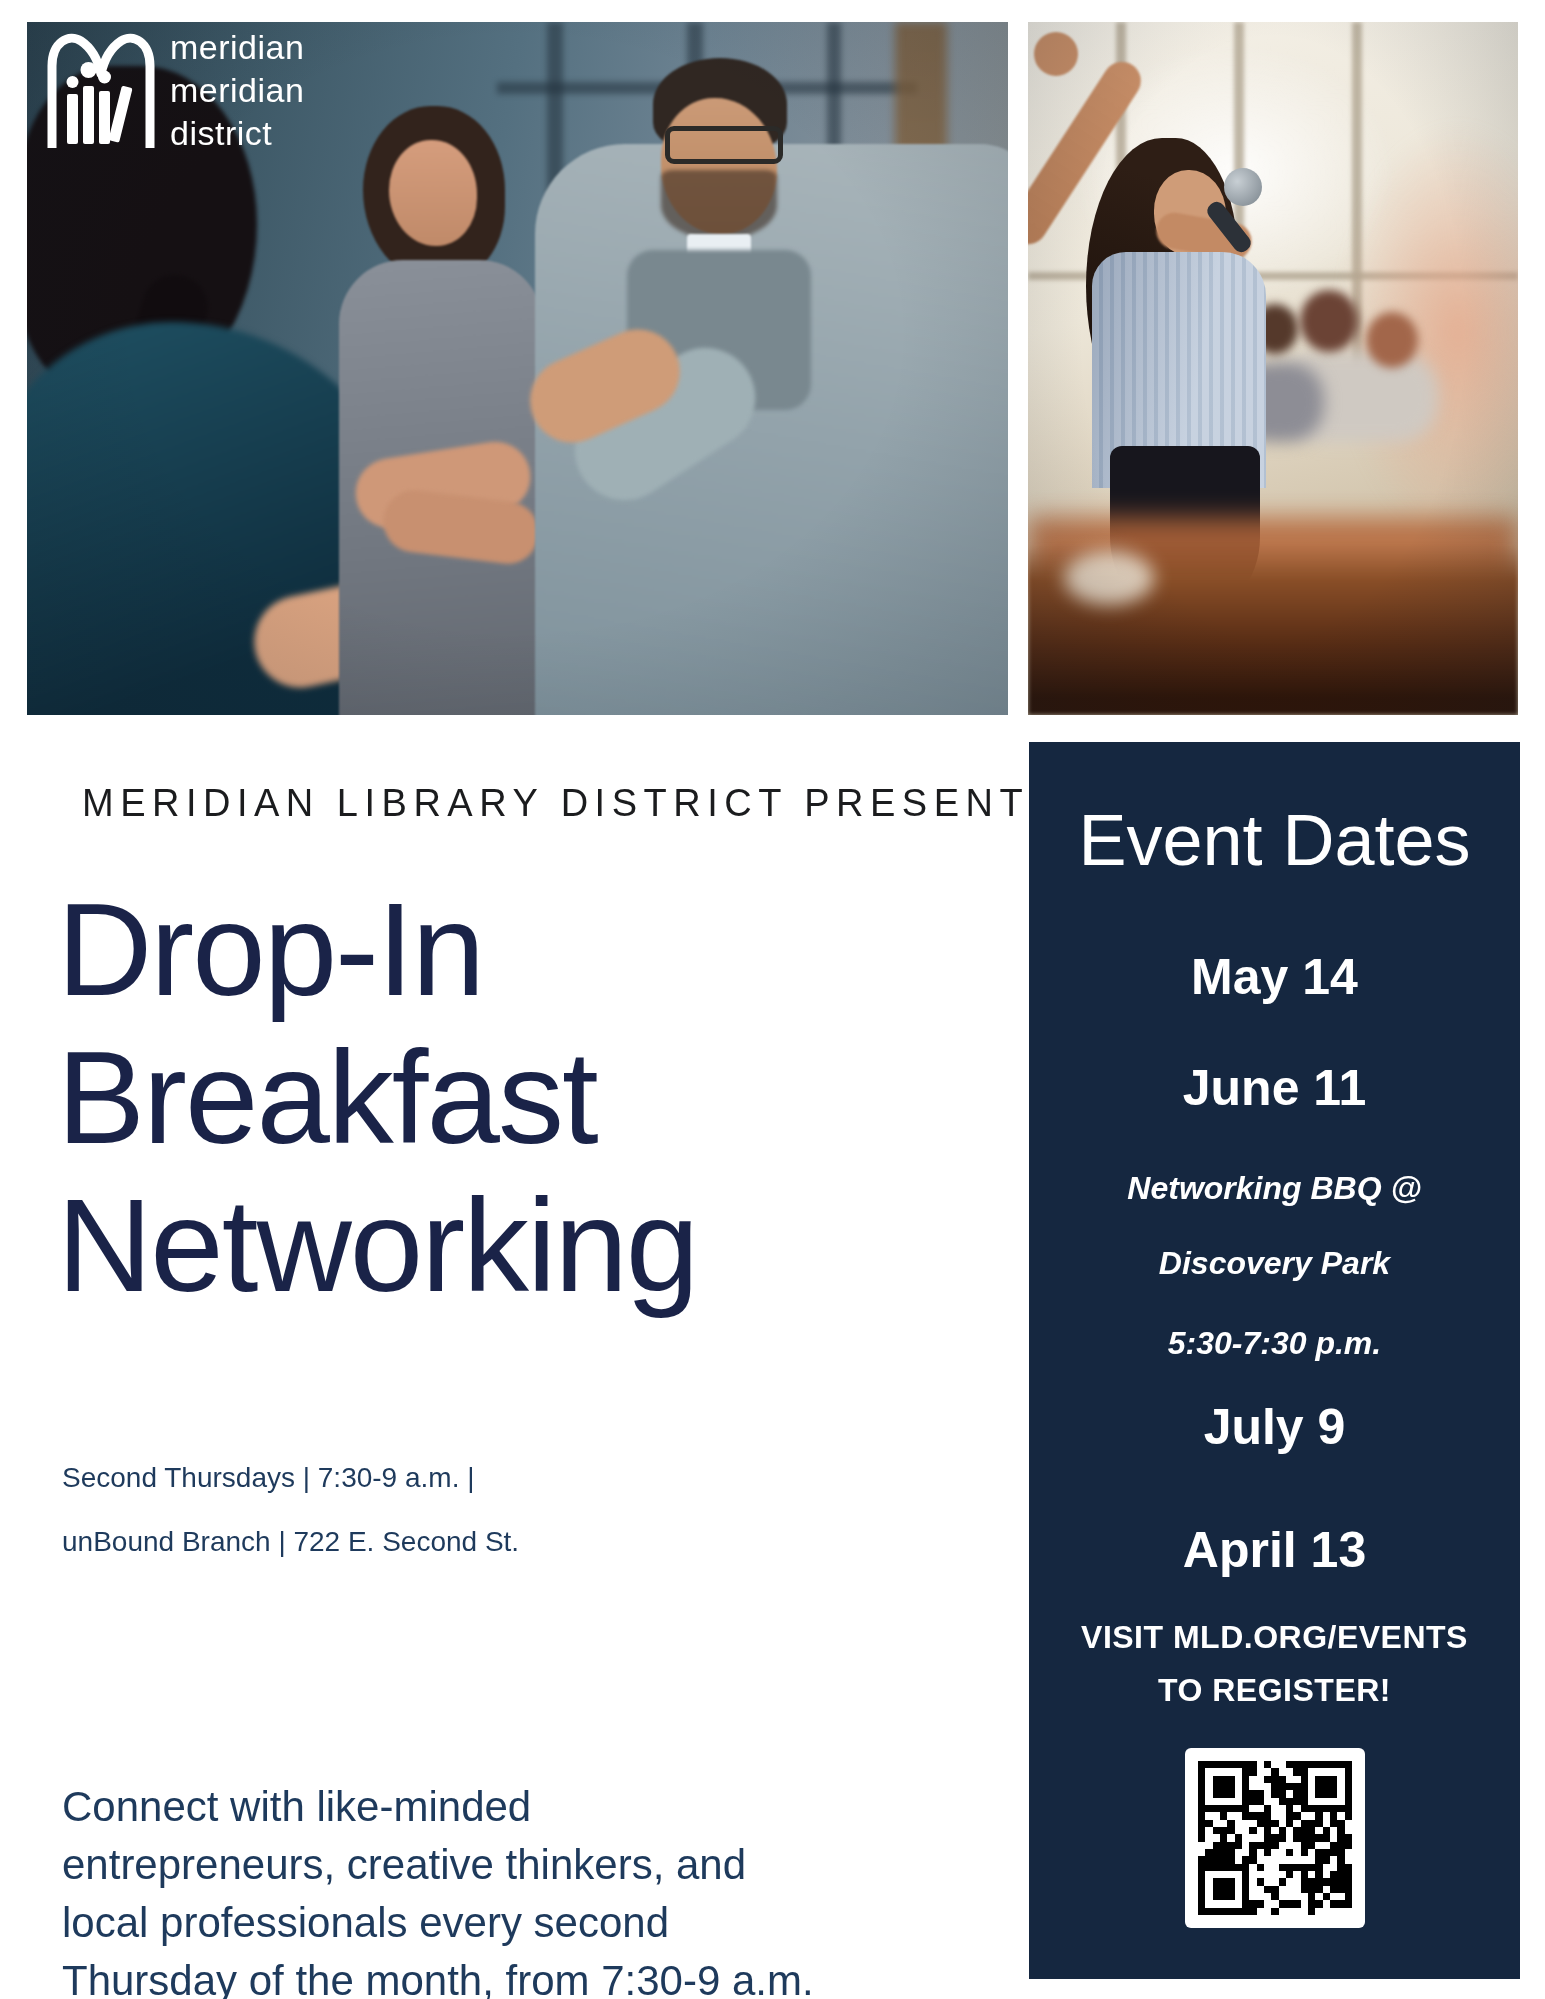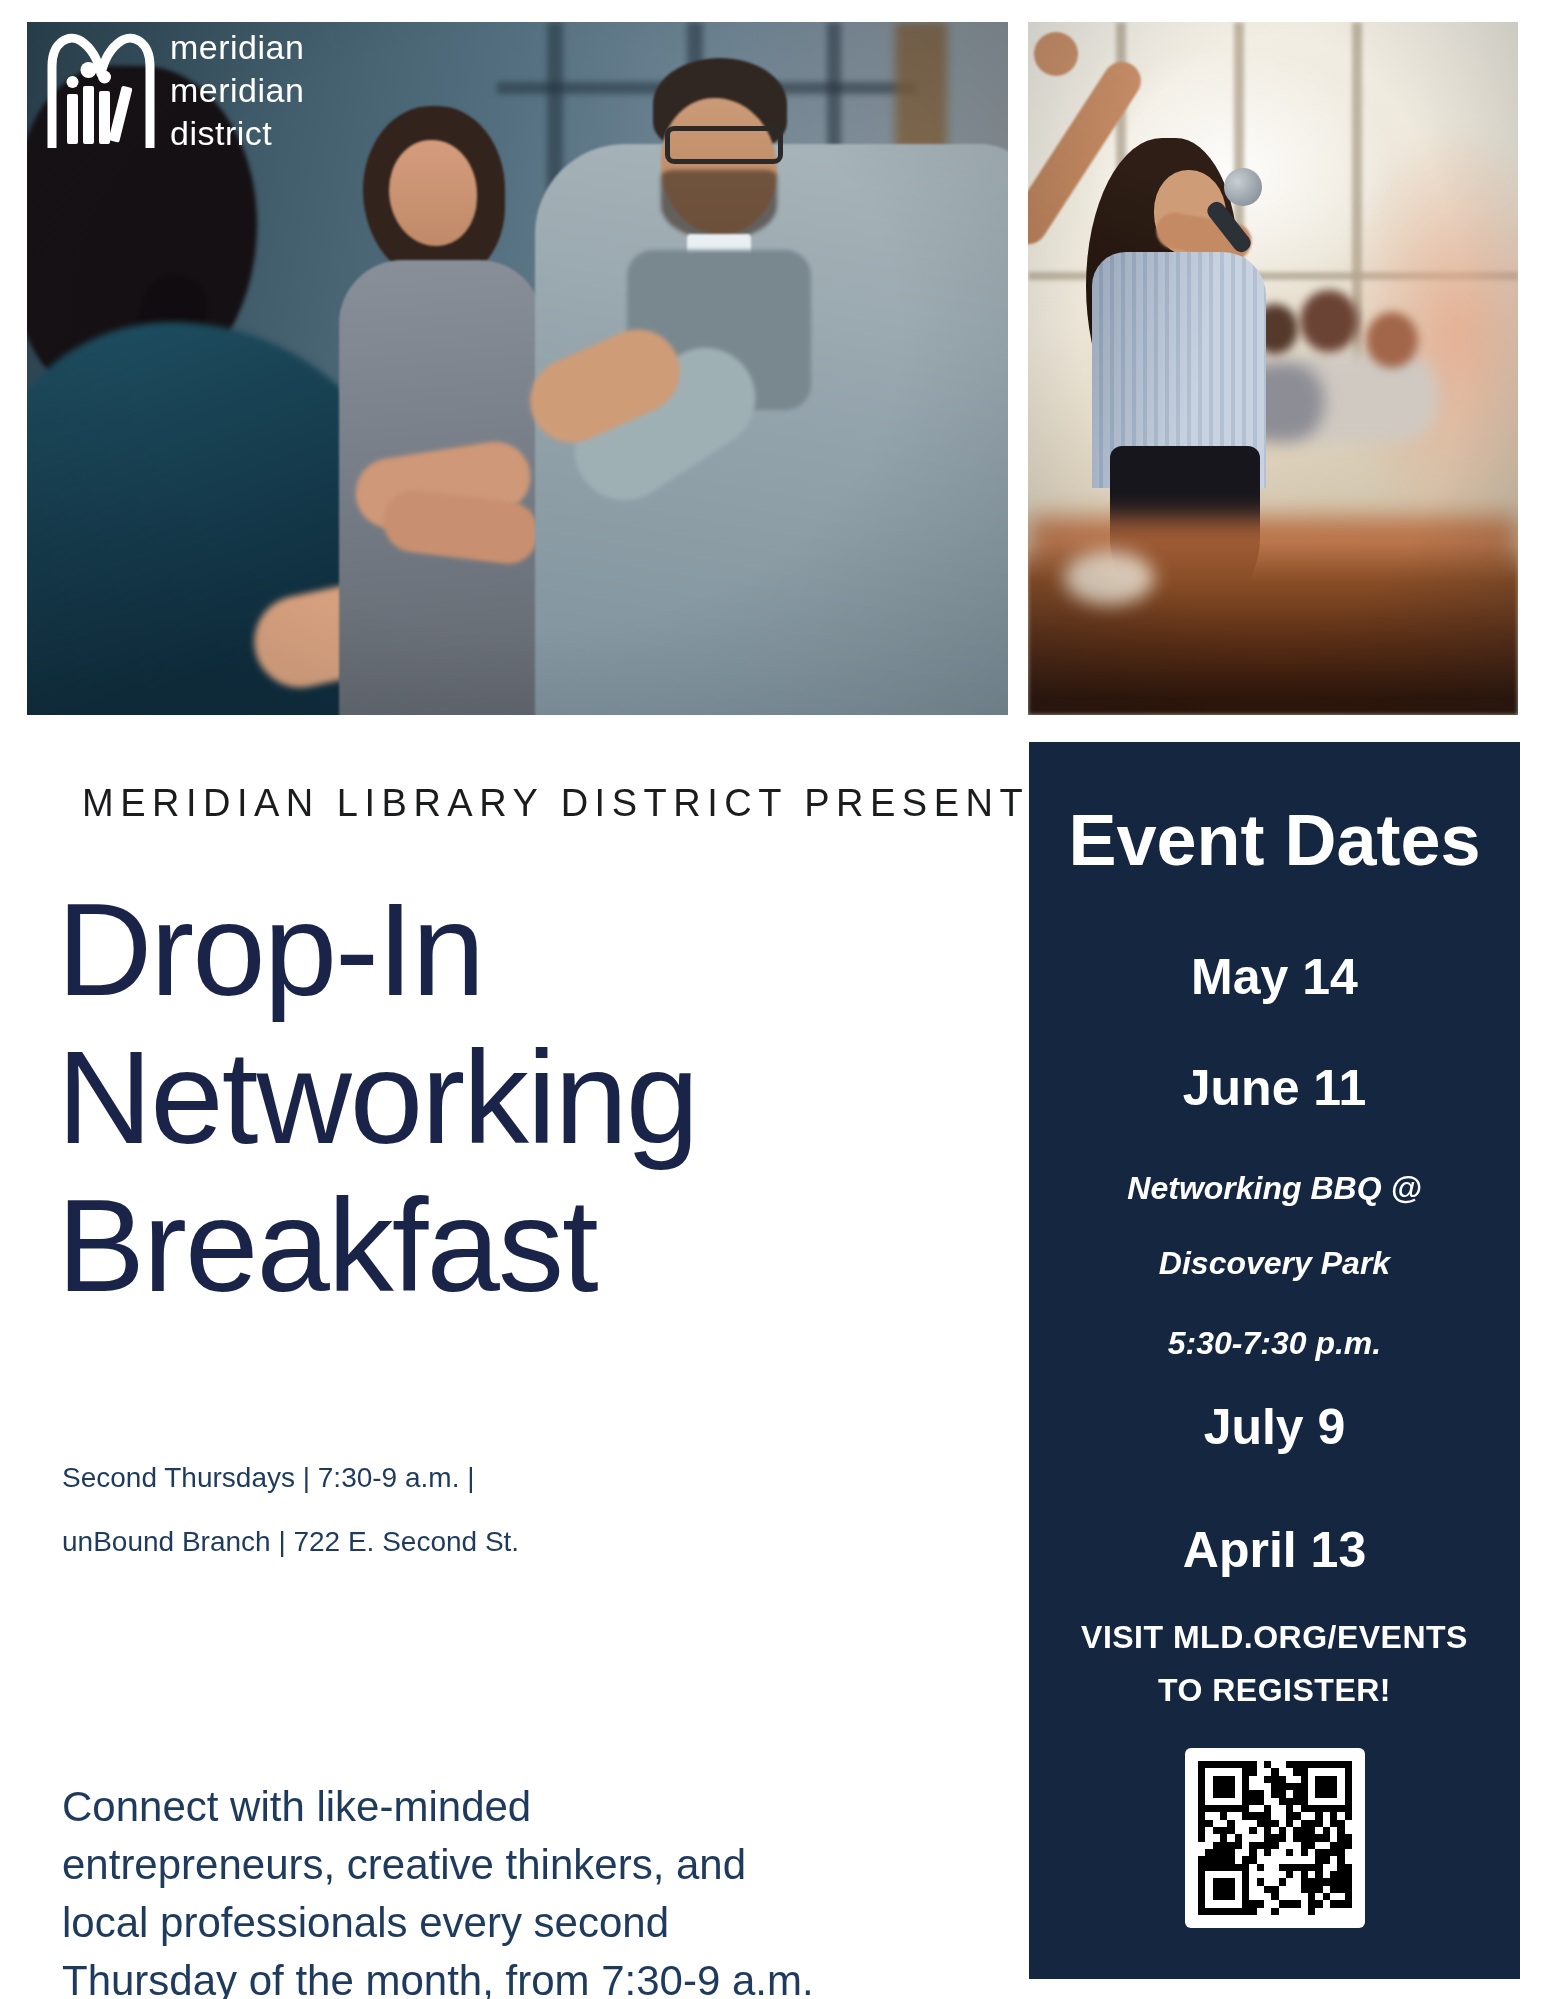--- a/index.html
+++ b/index.html
@@ -70,21 +70,21 @@
 
   
   .presents{left:82px;top:782px;font-size:38px;letter-spacing:6.5px;color:#1b1c1e;font-weight:400;}
   .title{left:57px;top:876px;font-size:132px;line-height:148px;font-weight:400;letter-spacing:-2px;color:#1a2348;}
   .details{left:62px;top:1446px;width:800px;font-size:28px;line-height:64px;color:#1e3a5c;white-space:pre-line;}
   .description{left:62px;top:1778px;width:820px;font-size:42px;line-height:58px;color:#1e3a5c;white-space:pre-line;}
 
   
   .panel{left:1029px;top:742px;width:491px;height:1237px;background:#152740;color:#ffffff;}
   .p-abs{position:absolute;left:0;width:100%;text-align:center;}
-  .p-heading{top:58px;font-size:72px;line-height:80px;font-weight:700;}
+  .p-heading{top:58px;font-size:72px;line-height:80px;font-weight:400;}
   .p-date{font-size:50px;line-height:56px;font-weight:700;}
   .p-note{font-size:32px;line-height:46px;font-weight:700;font-style:italic;}
   .p-reg{font-size:32px;line-height:44px;font-weight:700;letter-spacing:.5px;}
   .qr-tile{position:absolute;left:156px;top:1006px;width:180px;height:180px;background:#ffffff;border-radius:6px;}
   .qr-tile svg{position:absolute;left:13px;top:13px;}
 </style>
 </head>
 <body>
 
 <div class="page">
@@ -176,22 +176,22 @@
     <div class="shape rp-tableglow"></div>
     <div class="shape rp-table"></div>
     <div class="shape rp-glass"></div>
     <div class="vignette"></div>
   </div>
 
   <div class="abs presents">MERIDIAN LIBRARY DISTRICT PRESENTS</div>
 
   <div class="abs title">
     <div>Drop-In</div>
+    <div>Breakfast</div>
     <div>Networking</div>
-    <div>Breakfast</div>
   </div>
 
   <div class="abs details">Second Thursdays | 7:30-9 a.m. |
 unBound Branch | 722 E. Second St.</div>
 
   <div class="abs description">Connect with like-minded
 entrepreneurs, creative thinkers, and
 local professionals every second
 Thursday of the month, from 7:30-9 a.m.</div>
 

